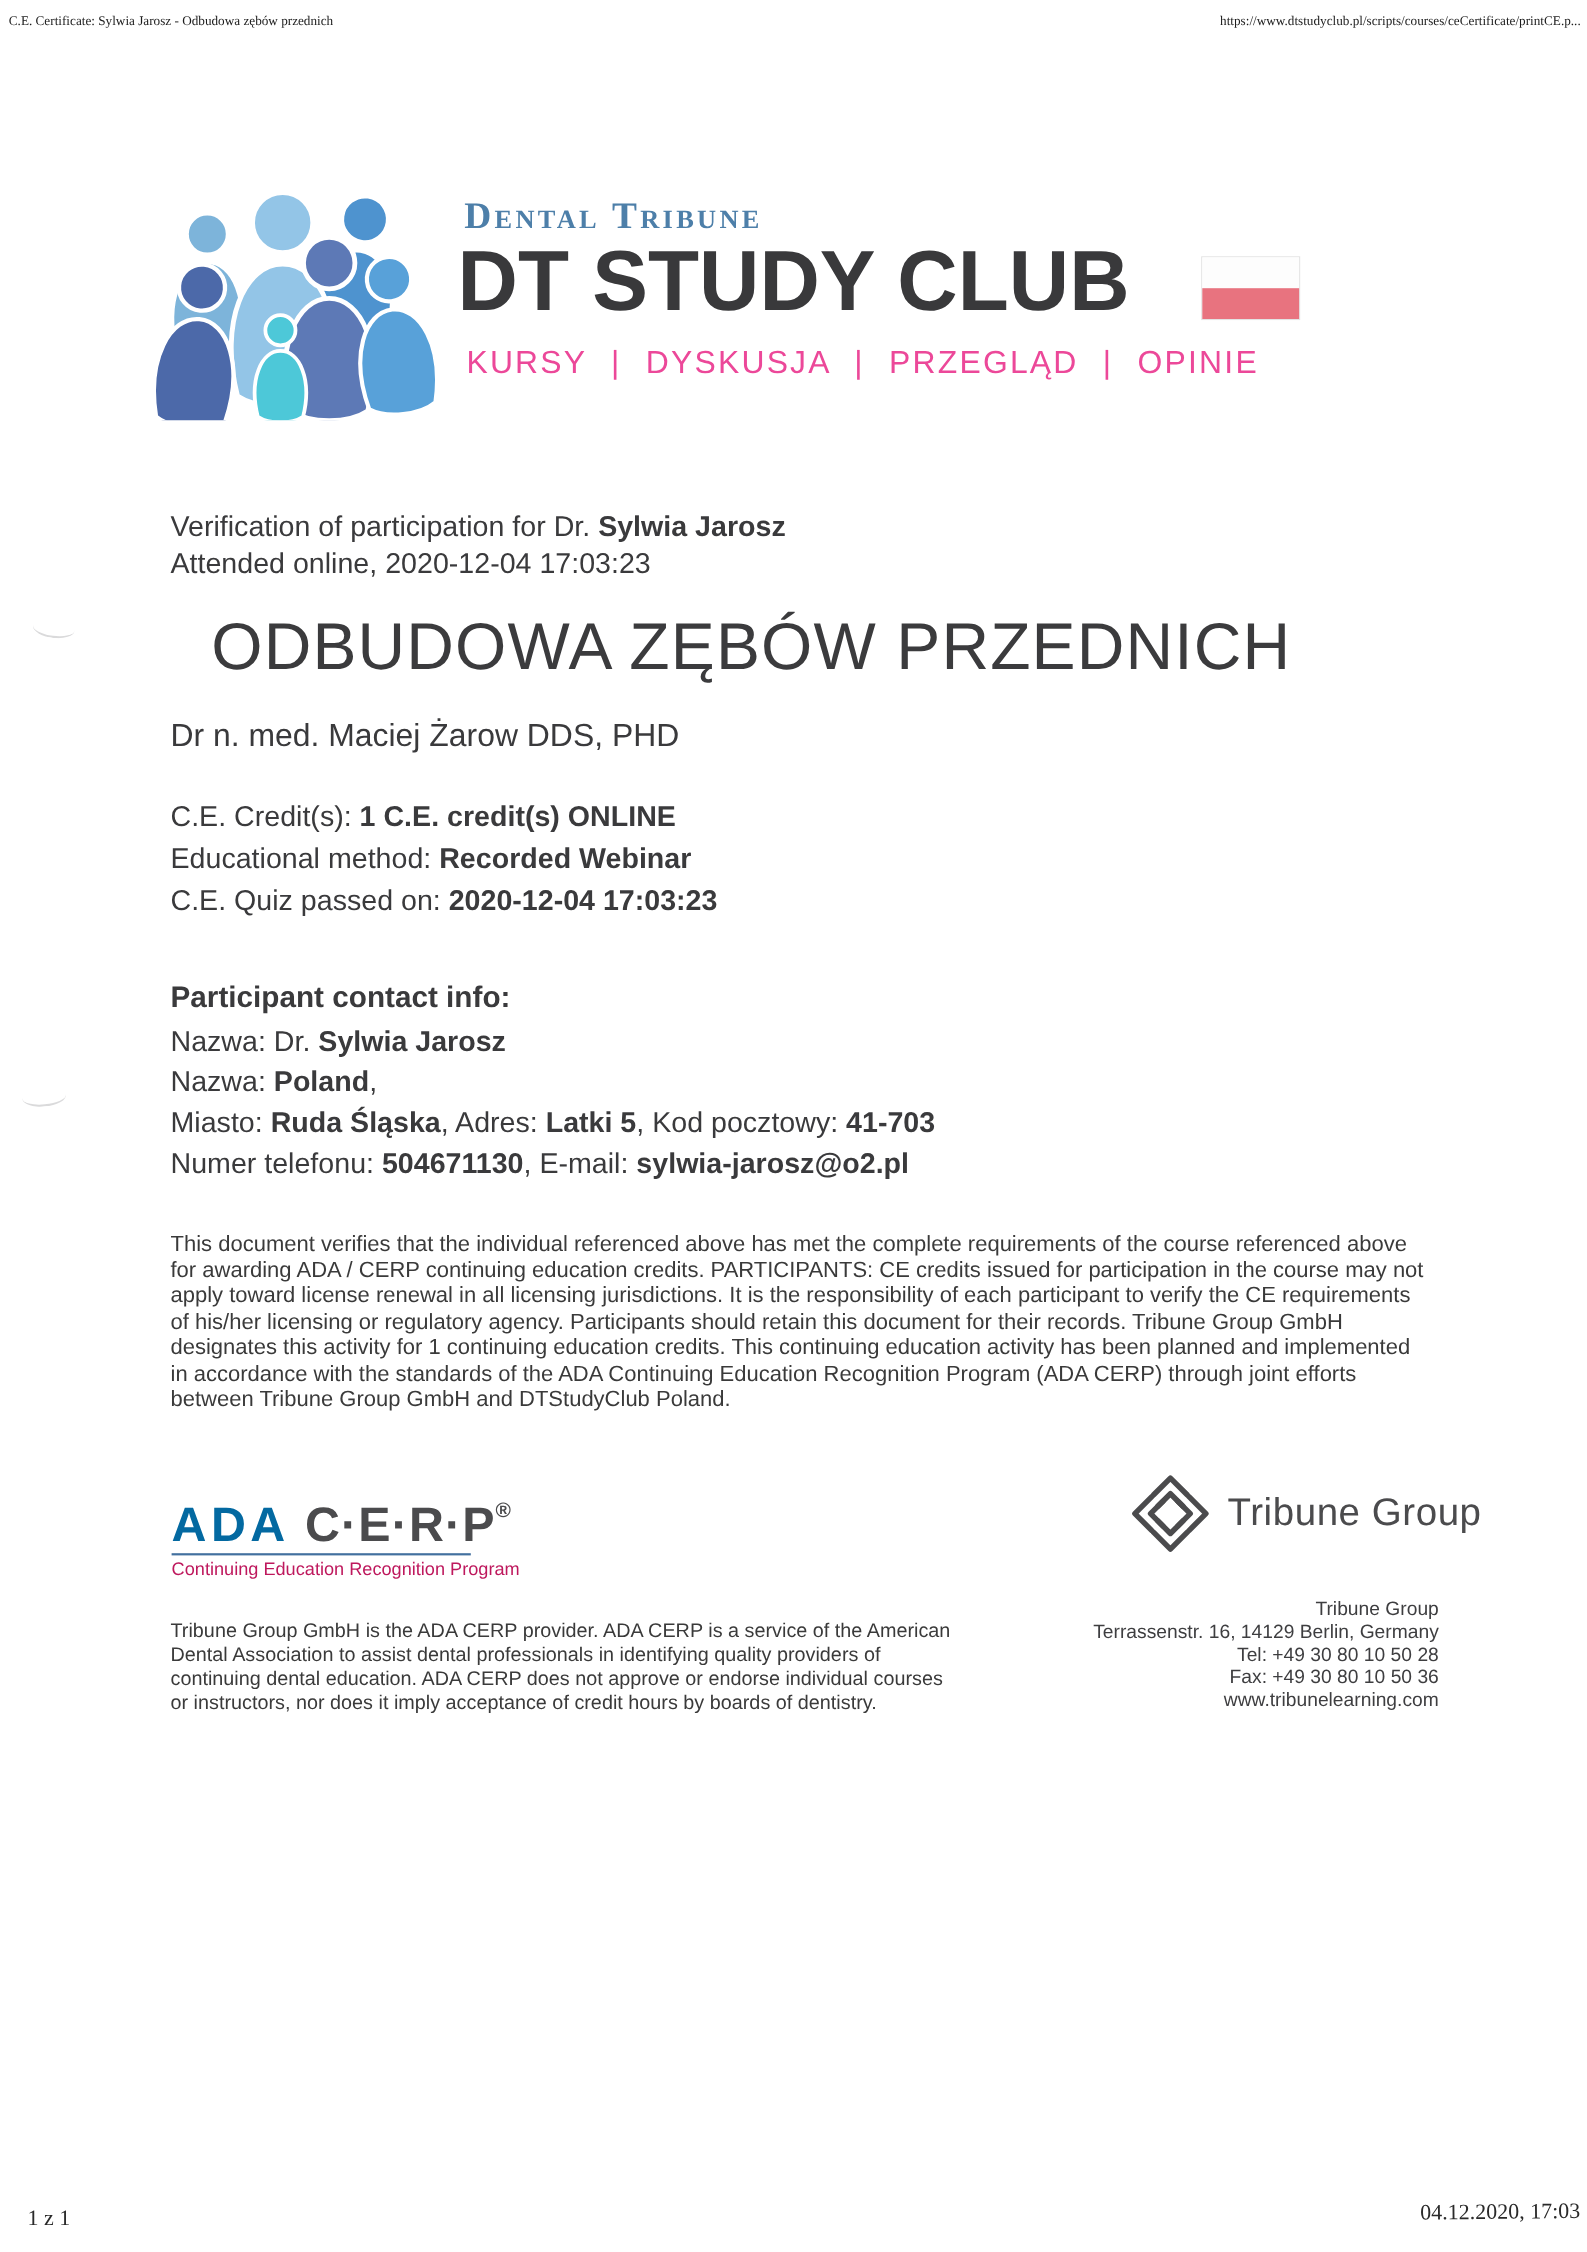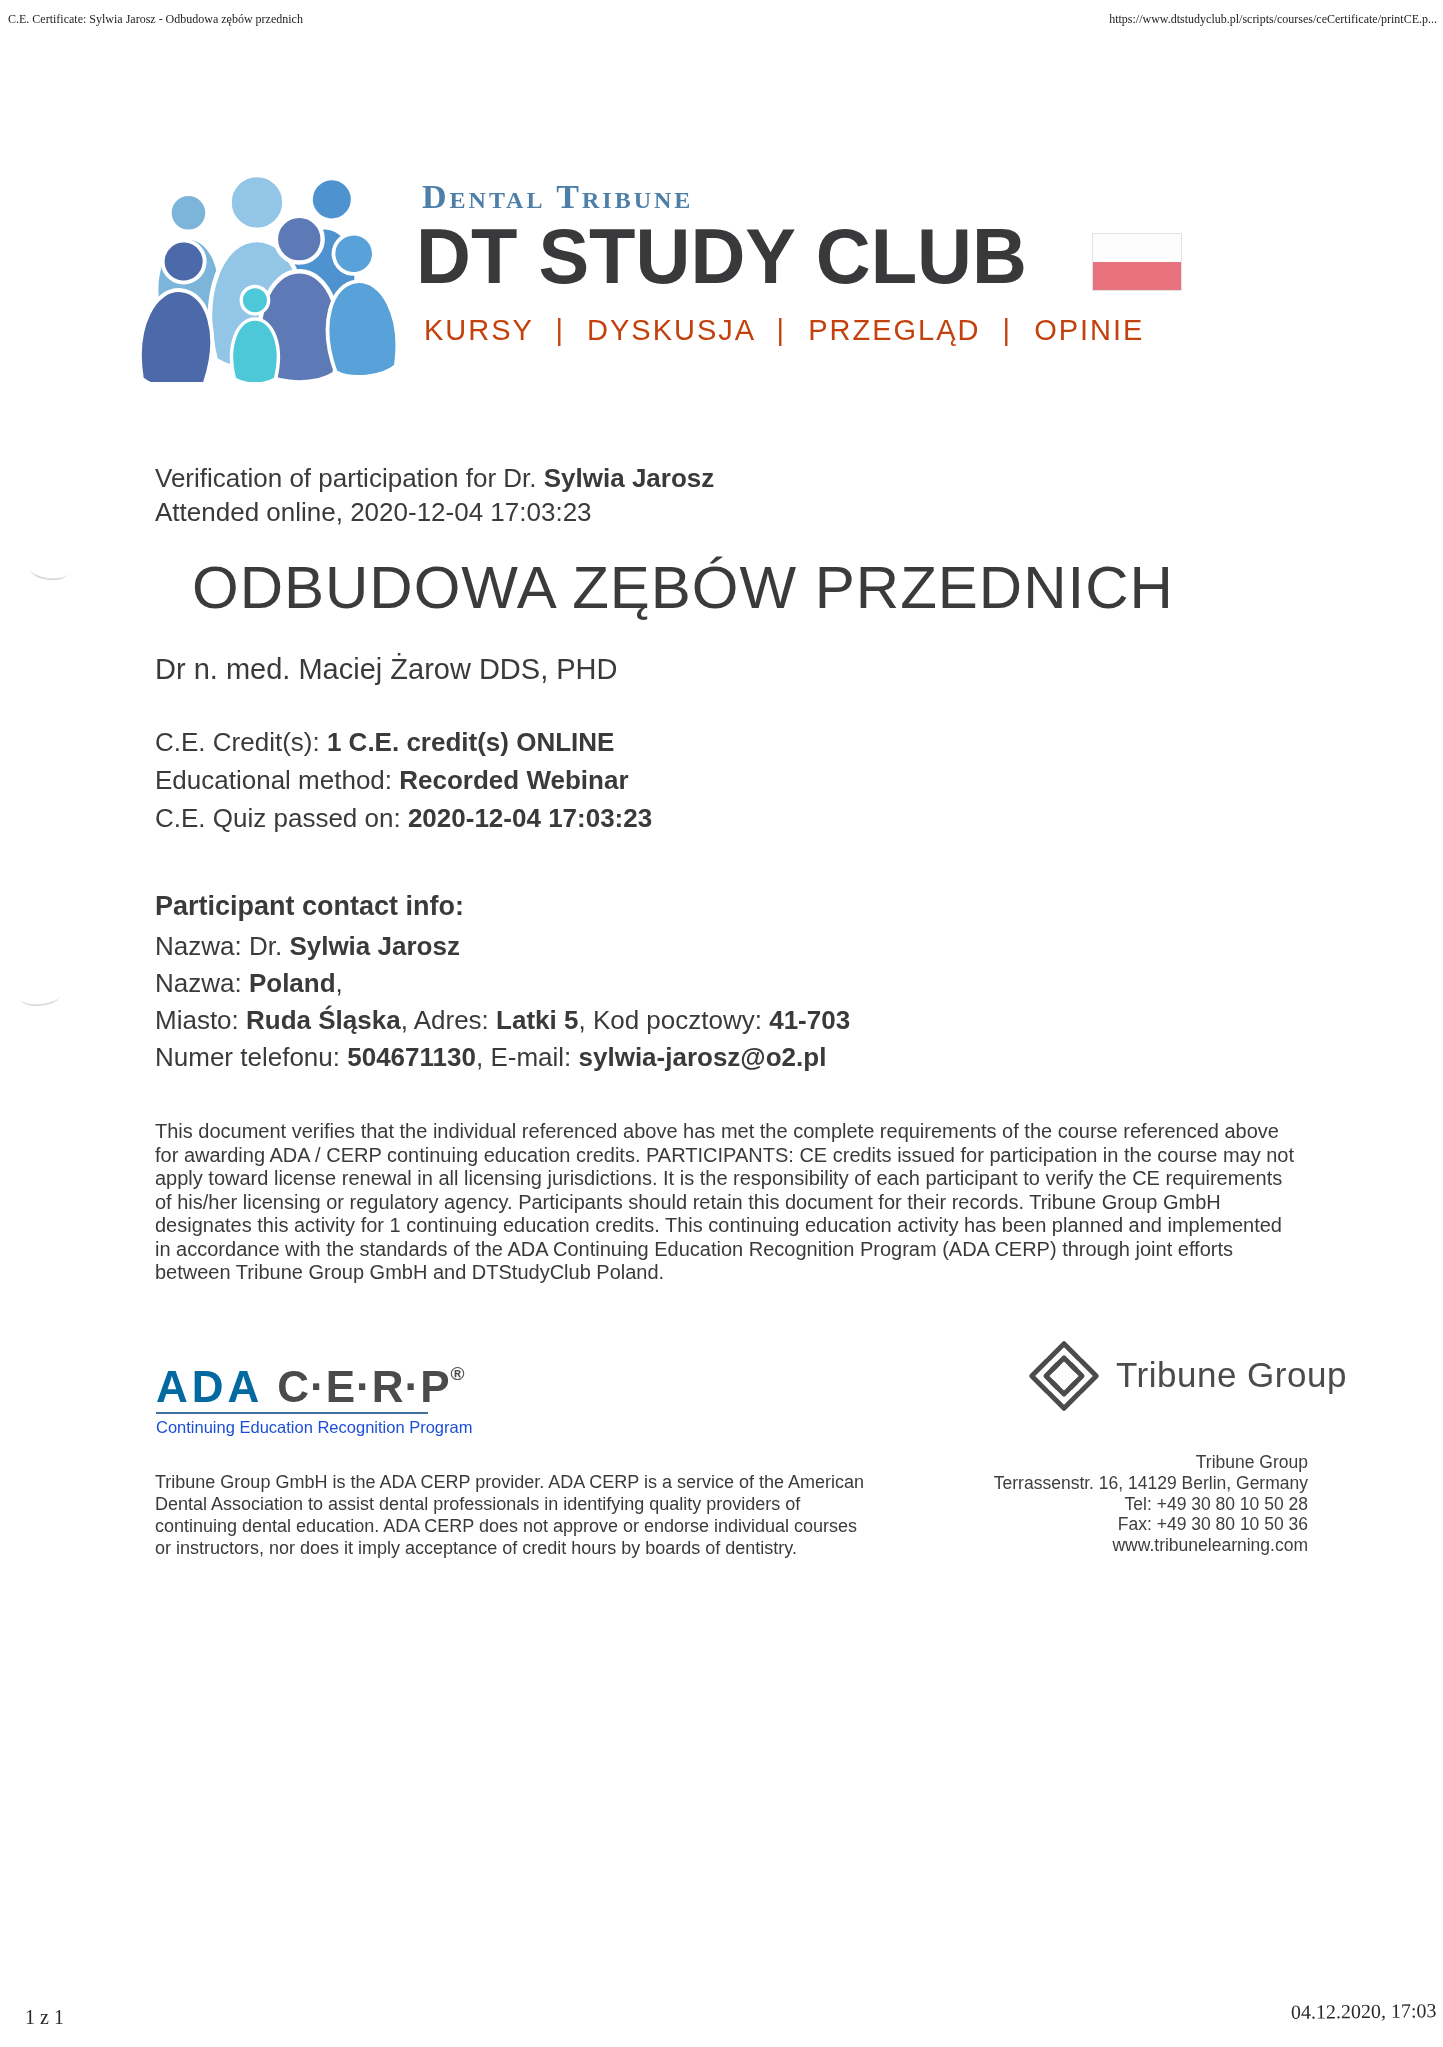--- a/index.html
+++ b/index.html
@@ -39,21 +39,21 @@
   }
   .brand-main{
     position:absolute;left:416px;top:218px;
     font-weight:700;font-size:76px;line-height:1;
     letter-spacing:0px;color:#39393b;
     transform:scaleY(1.02);transform-origin:left top;
   }
   .brand-tagline{
     position:absolute;left:424px;top:314px;
     font-size:29px;letter-spacing:2px;word-spacing:12px;
-    color:#c2410c;
+    color:#ec4899;
   }
   .flag{
     position:absolute;left:1092px;top:233px;
     width:88px;height:56px;
     border:1px solid #e3e3e3;
   }
   .flag .top{height:50%;background:#fdfdfd;}
   .flag .bottom{height:50%;background:#e8737f;}
   
   .line{position:absolute;left:155px;font-size:26px;color:#3a3a3c;white-space:nowrap;}
@@ -76,21 +76,21 @@
   .legal{
     position:absolute;left:155px;top:1120px;width:1140px;
     font-size:20px;line-height:23.5px;color:#3a3a3a;
   }
   
   .ada-line{position:absolute;left:156px;top:1362px;white-space:nowrap;}
   .ada-word{font-size:44px;font-weight:700;letter-spacing:4px;color:#0369a1;}
   .cerp-word{font-size:44px;font-weight:700;letter-spacing:1px;color:#4b4b4d;margin-left:14px;}
   .cerp-reg{font-size:19px;font-weight:700;color:#4b4b4d;vertical-align:22px;}
   .ada-rule{position:absolute;left:156px;top:1412px;width:272px;height:2px;background:#43709f;}
-  .ada-sub{position:absolute;left:156px;top:1418px;font-size:16.5px;color:#1d4ed8;}
+  .ada-sub{position:absolute;left:156px;top:1418px;font-size:16.5px;color:#be185d;}
   
   .tribune-icon{position:absolute;left:1026px;top:1338px;}
   .tribune-name{
     position:absolute;left:1116px;top:1355px;
     font-size:35px;color:#4b4b4d;letter-spacing:0.5px;
   }
   .tg-address{
     position:absolute;right:135px;top:1452px;
     text-align:right;font-size:17.5px;line-height:20.8px;color:#3e3e40;
   }

